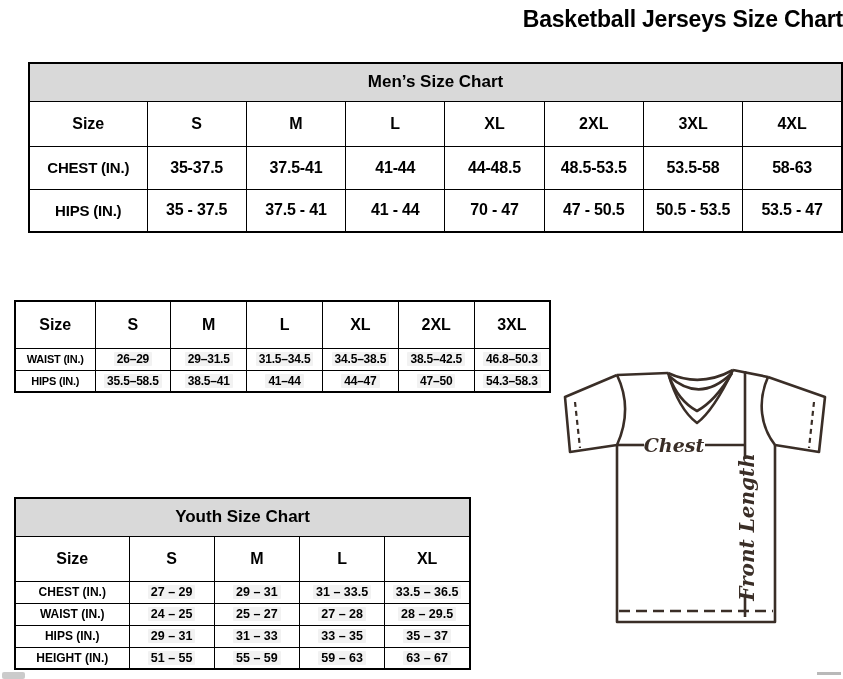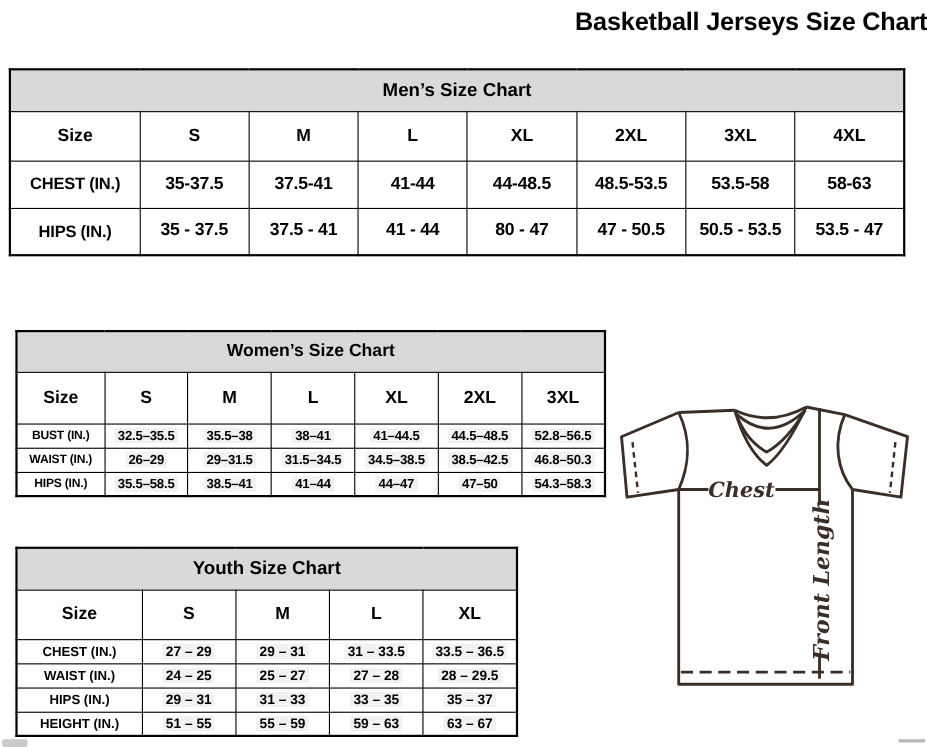--- a/index.html
+++ b/index.html
@@ -16,21 +16,21 @@
     border:2px solid #000;background:#fff;
   }
   table.size-table th,table.size-table td{
     border:1px solid #000;text-align:center;vertical-align:middle;
     padding:0;font-weight:bold;white-space:nowrap;overflow:hidden;
   }
   th.band{background:var(--header-bg,#d9d9d9);}
   .hl{background:#f2f2f2;padding:0 3px;border-radius:1px;}
 
   
-  #men-table{left:8px;top:62px;width:815px;}
+  #men-table{left:28px;top:62px;width:815px;}
   #men-table col.label-col{width:118px;}
   #men-table .band-row{height:38px;}  #men-table .band{font-size:17px;}
   #men-table .head-row{height:45px;font-size:16px;}
   #men-table .data-row{height:43px;font-size:16px;letter-spacing:-.2px;}
   #men-table .row-label{font-size:15px;}
 
   
   #women-table{left:14px;top:300px;width:537px;}
   #women-table col.label-col{width:80px;}
   #women-table .band-row{height:37px;} #women-table .band{font-size:16px;}
@@ -103,61 +103,49 @@
         <td>44-48.5</td>
         <td>48.5-53.5</td>
         <td>53.5-58</td>
         <td>58-63</td>
       </tr>
       <tr class="data-row">
         <td class="row-label">HIPS (IN.)</td>
         <td>35 - 37.5</td>
         <td>37.5 - 41</td>
         <td>41 - 44</td>
-        <td>80 - 47</td>
+        <td>70 - 47</td>
         <td>47 - 50.5</td>
         <td>50.5 - 53.5</td>
         <td>53.5 - 47</td>
       </tr>
     </tbody>
   </table>
 
 <table class="size-table" id="women-table">
     <colgroup>
       <col class="label-col">
       <col>
       <col>
       <col>
       <col>
       <col>
       <col>
     </colgroup>
     <tbody>
-      <tr class="band-row">
-        <th colspan="7" class="band">Women’s Size Chart</th>
-      </tr>
       <tr class="head-row">
         <th>Size</th>
         <th>S</th>
         <th>M</th>
         <th>L</th>
         <th>XL</th>
         <th>2XL</th>
         <th>3XL</th>
       </tr>
       <tr class="data-row">
-        <td class="row-label">BUST (IN.)</td>
-        <td><span class="hl">32.5–35.5</span></td>
-        <td><span class="hl">35.5–38</span></td>
-        <td><span class="hl">38–41</span></td>
-        <td><span class="hl">41–44.5</span></td>
-        <td><span class="hl">44.5–48.5</span></td>
-        <td><span class="hl">52.8–56.5</span></td>
-      </tr>
-      <tr class="data-row">
         <td class="row-label">WAIST (IN.)</td>
         <td><span class="hl">26–29</span></td>
         <td><span class="hl">29–31.5</span></td>
         <td><span class="hl">31.5–34.5</span></td>
         <td><span class="hl">34.5–38.5</span></td>
         <td><span class="hl">38.5–42.5</span></td>
         <td><span class="hl">46.8–50.3</span></td>
       </tr>
       <tr class="data-row">
         <td class="row-label">HIPS (IN.)</td>

